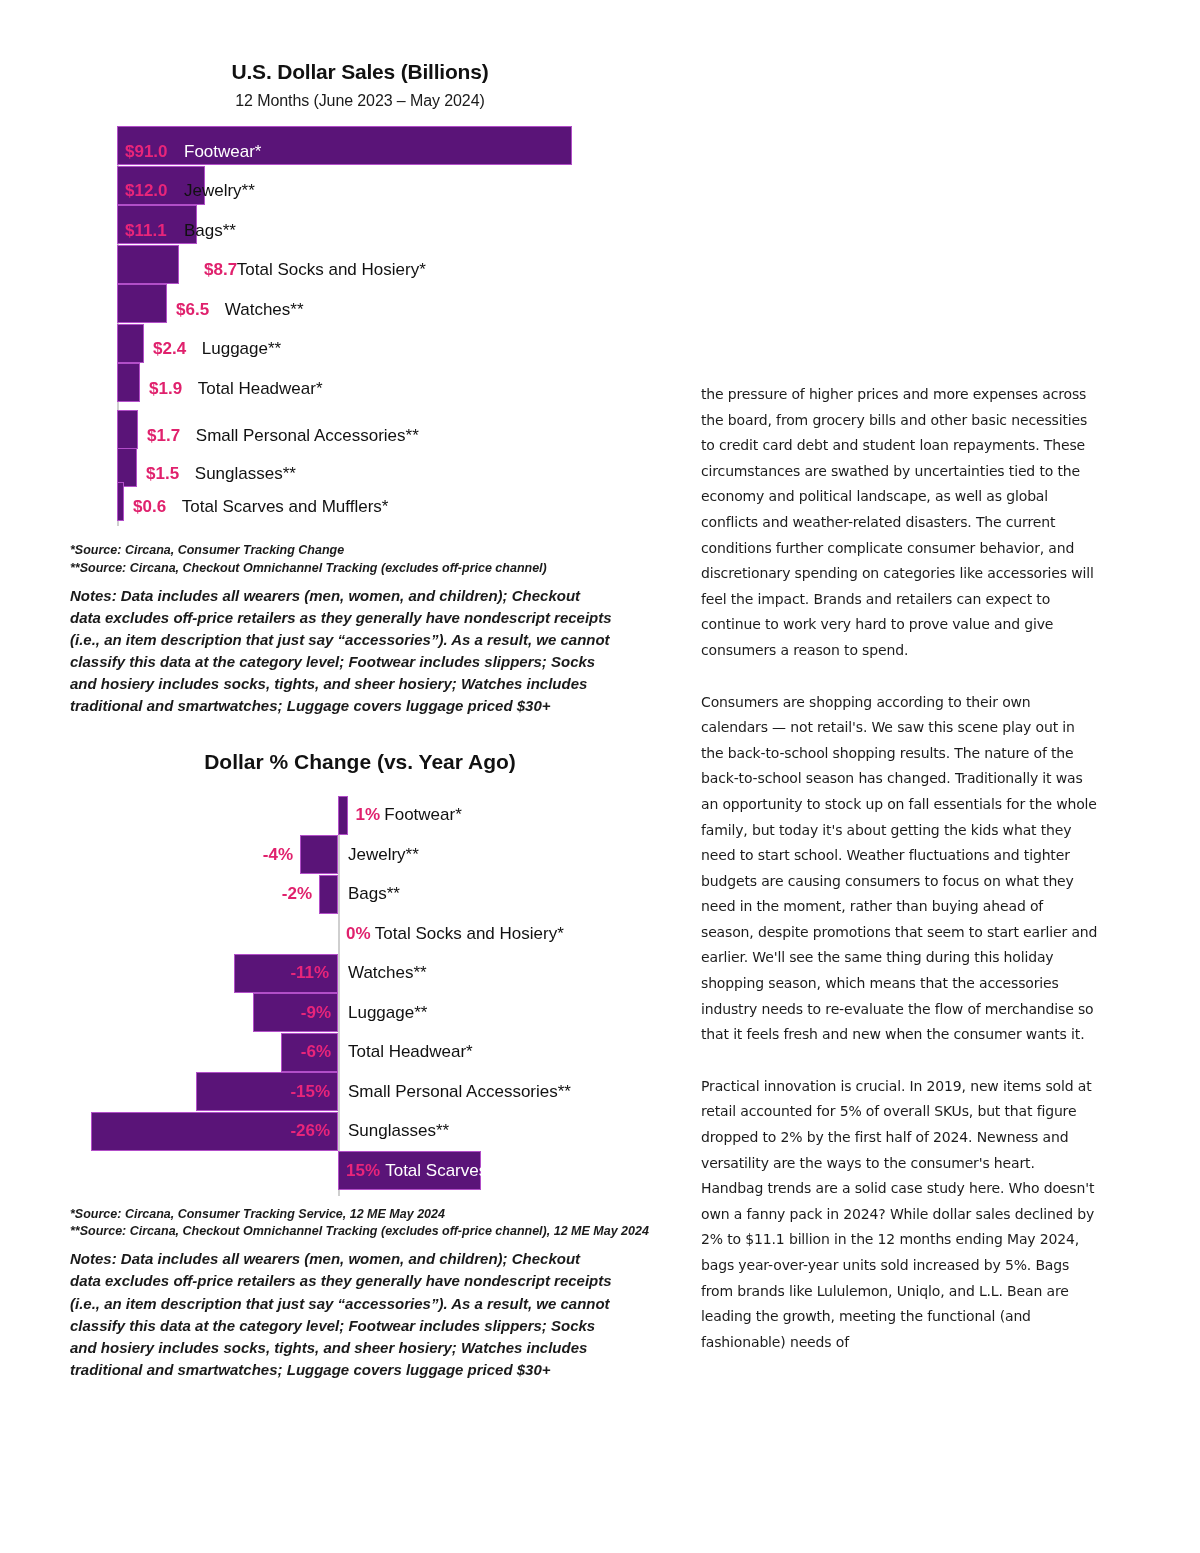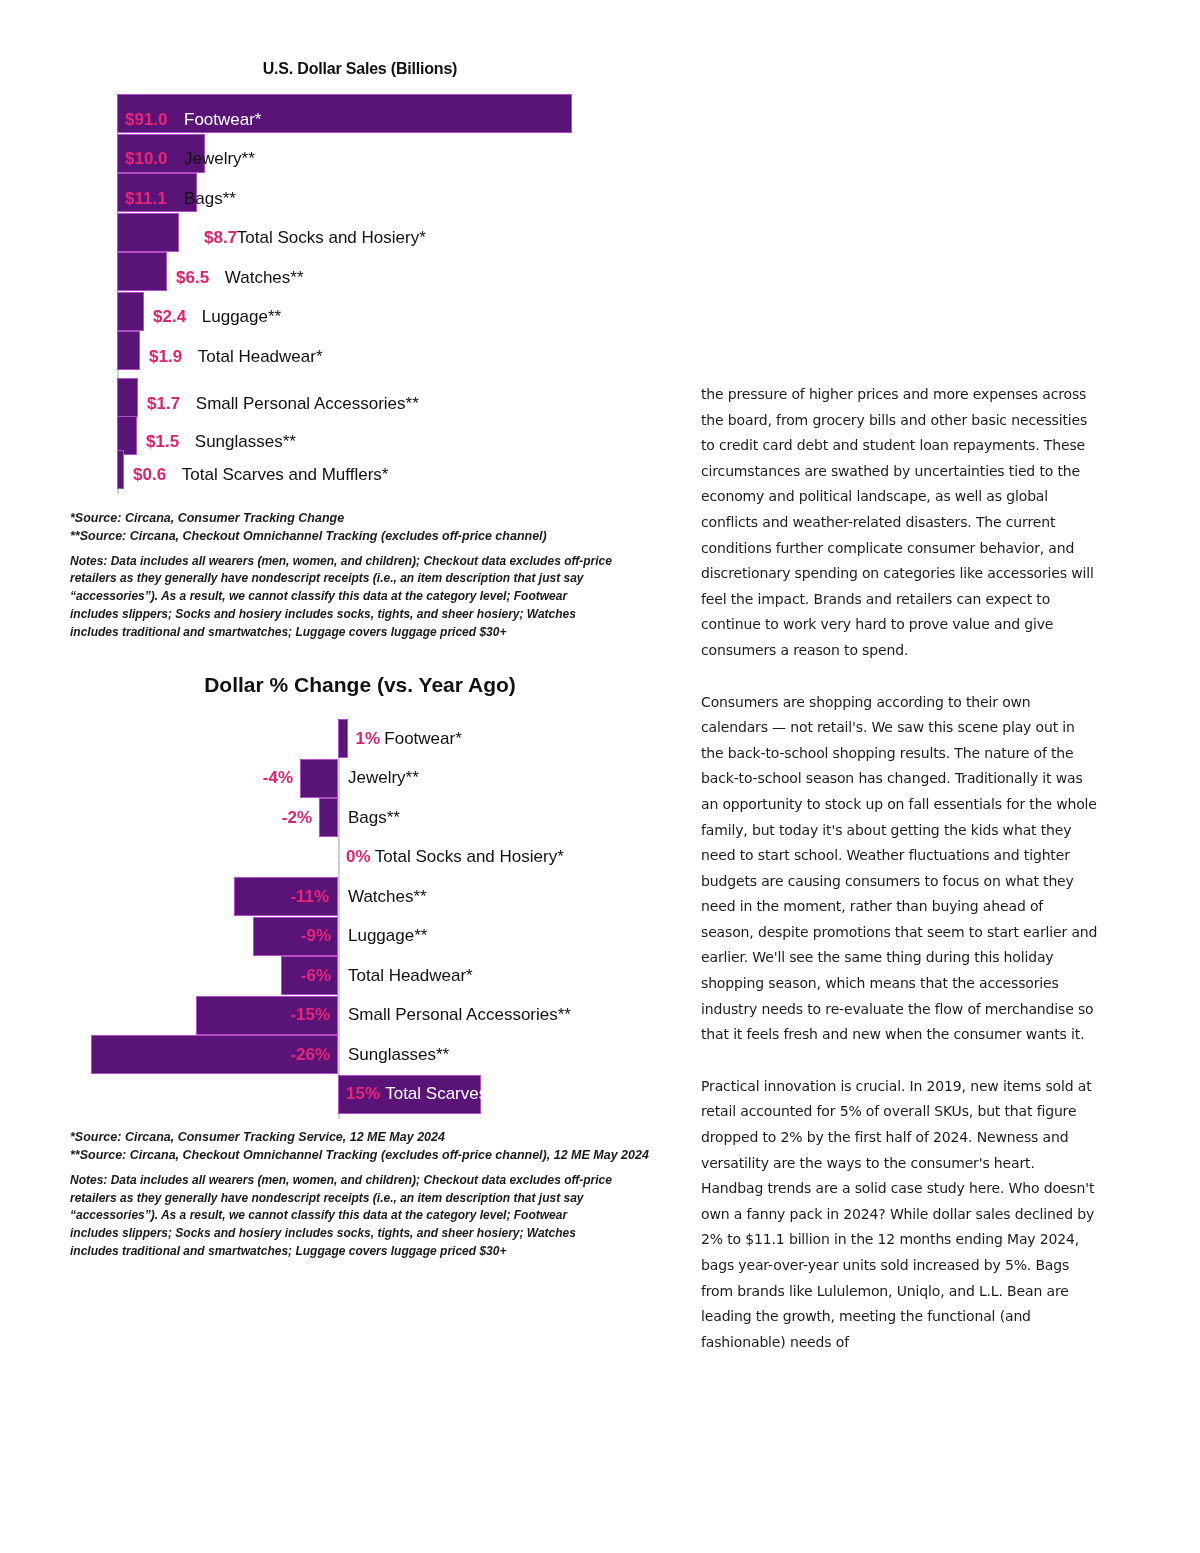--- a/index.html
+++ b/index.html
@@ -3,37 +3,37 @@
 <meta charset="utf-8">
 <style>
   html,body{margin:0;padding:0;background:#ffffff;}
   body{width:1200px;height:1553px;position:relative;font-family:"Liberation Sans",sans-serif;-webkit-font-smoothing:antialiased;}
 
   .page{position:absolute;inset:0;}
 
   
   .left-col{position:absolute;left:70px;top:60px;width:580px;}
 
-  .chart-title{font-size:16px;font-weight:bold;color:#111;text-align:center;letter-spacing:-.2px;}
+  .chart-title{font-size:21px;font-weight:bold;color:#111;text-align:center;letter-spacing:-.2px;}
   .chart-sub{font-size:16px;font-weight:500;color:#1a1a1a;text-align:center;margin-top:8px;letter-spacing:-.1px;}
 
   
   .c1-wrap{position:relative;margin-top:16px;height:400px;}
   .c1-axis{position:absolute;left:47px;top:0;width:2px;height:400px;background:#cfcfcf;}
   .c1-row{position:absolute;left:0;height:51px;width:100%;}
   .c1-bar{position:absolute;left:47px;top:0;height:39px;background:#5a1478;border:1px solid #b24ec8;box-sizing:border-box;}
   .c1-val{position:absolute;top:50%;transform:translateY(-50%);font-size:17px;font-weight:bold;color:#e0216d;white-space:nowrap;}
   .c1-val.on-bar{color:#e8257a;}
   .c1-lab{position:absolute;top:50%;transform:translateY(-50%);font-size:17px;font-weight:500;color:#111;white-space:nowrap;}
   .c1-lab.on-bar{color:#ffffff;}
 
   
   .notes{margin-top:16px;}
   .src{font-size:12.5px;font-style:italic;font-weight:bold;color:#1a1a1a;line-height:1.42;}
-  .note-body{font-size:12px;font-style:italic;font-weight:bold;color:#1a1a1a;line-height:1.48;margin-top:7px;width:545px;}
+  .note-body{font-size:15px;font-style:italic;font-weight:bold;color:#1a1a1a;line-height:1.48;margin-top:7px;width:545px;}
 
   
   .c2-title{font-size:21px;font-weight:bold;color:#111;text-align:center;}
   .c2-wrap{position:relative;height:400px;margin-top:22px;}
   .c2-axis{position:absolute;left:268px;top:0;width:2px;height:400px;background:#cfcfcf;}
   .c2-row{position:absolute;left:0;height:39px;width:100%;}
   .c2-bar{position:absolute;top:0;height:39px;background:#5a1478;border:1px solid #b24ec8;box-sizing:border-box;}
   .c2-val{position:absolute;top:50%;transform:translateY(-50%);font-size:17px;font-weight:bold;color:#e0216d;white-space:nowrap;}
   .c2-val.on-bar{color:#e8257a;}
   .c2-lab{position:absolute;top:50%;transform:translateY(-50%);font-size:17px;font-weight:500;color:#111;white-space:nowrap;}
@@ -45,31 +45,32 @@
 </style>
 </head>
 <body>
 
 <div class="page">
 
   <div class="left-col">
 
     <div>
       <div class="chart-title">U.S. Dollar Sales (Billions)</div>
+      <div class="chart-sub">12 Months (June 2023 – May 2024)</div>
 
       <div class="c1-wrap" id="c1">
         <div class="c1-axis"></div>
       <div class="c1-row" style="top: 0px;">
             <div class="c1-bar" style="width: 455px;"></div>
             <span class="c1-val on-bar" style="left: 55px;">$91.0</span>
             <span class="c1-lab on-bar" style="left: 114px;">Footwear*</span>
           </div>
           <div class="c1-row" style="top: 39.5px;">
             <div class="c1-bar" style="width: 88px;"></div>
-            <span class="c1-val on-bar" style="left: 55px;">$10.0</span>
+            <span class="c1-val on-bar" style="left: 55px;">$12.0</span>
             <span class="c1-lab" style="left: 114px;">Jewelry**</span>
           </div>
           <div class="c1-row" style="top: 79px;">
             <div class="c1-bar" style="width: 80px;"></div>
             <span class="c1-val on-bar" style="left: 55px;">$11.1</span>
             <span class="c1-lab" style="left: 114px;">Bags**</span>
           </div>
           <div class="c1-row" style="top: 118.5px;">
             <div class="c1-bar" style="width: 62px;"></div>
             <span class="c1-val" style="left: 134px;">$8.7</span>

